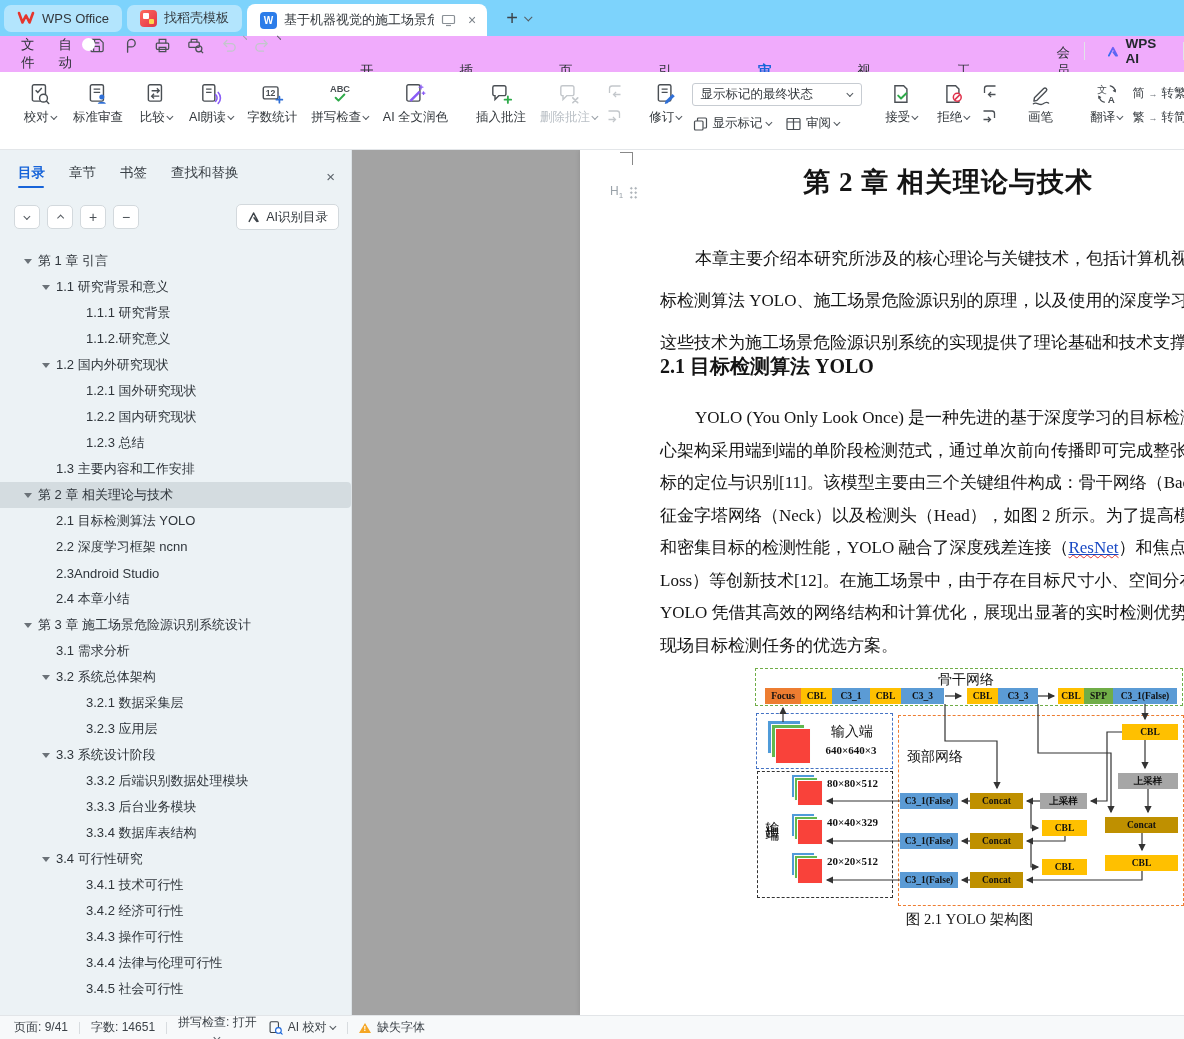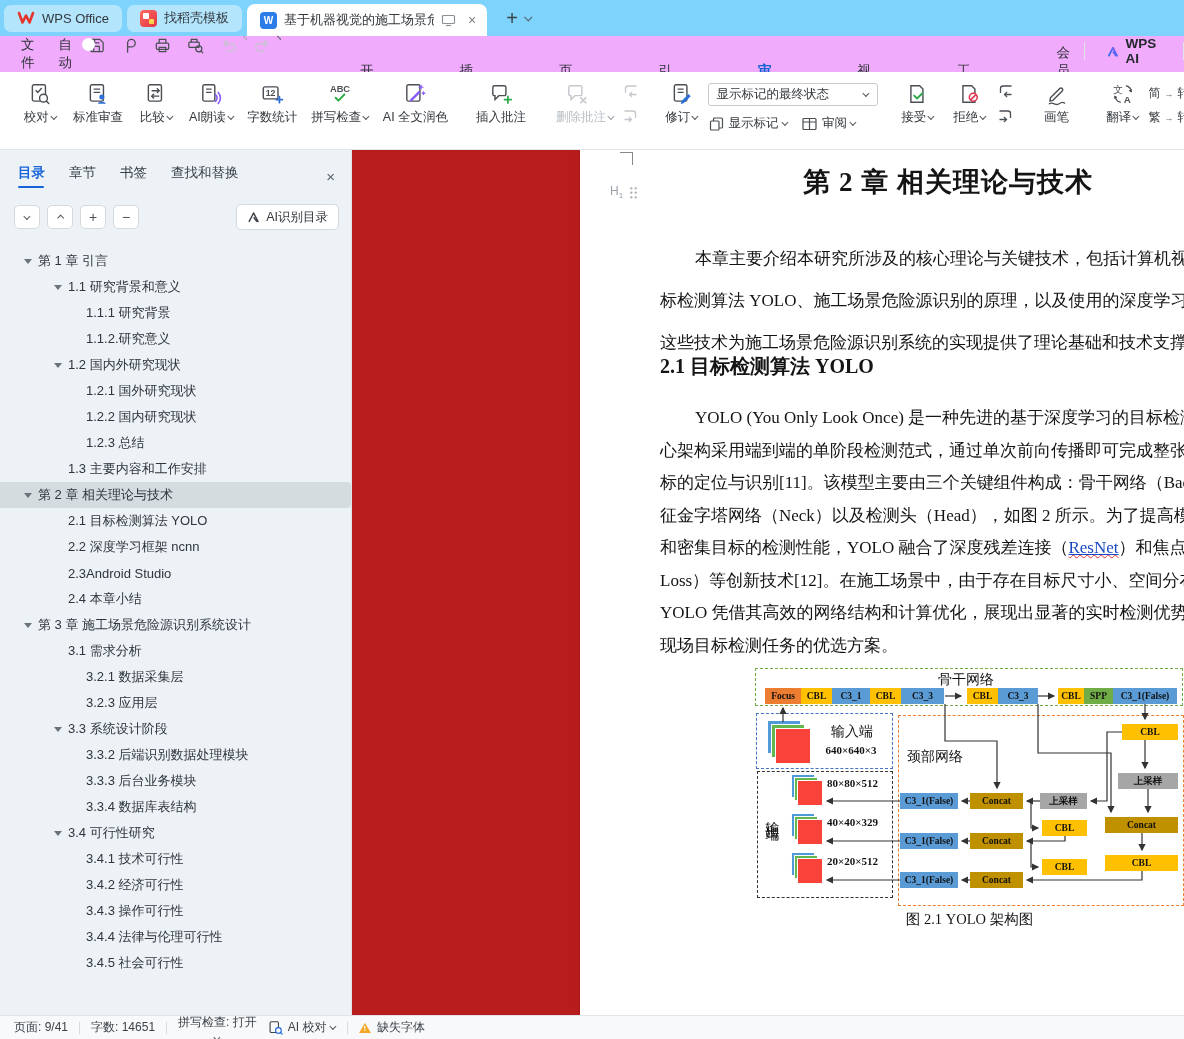--- a/index.html
+++ b/index.html
@@ -36,21 +36,21 @@
   .mtab.act:after { content:""; position:absolute; left:50%; transform:translateX(-50%); bottom:2px; width:26px; height:3px; border-radius:2px; background:#1764d9; }
   .right-cluster { margin-left:auto; display:flex; align-items:center; gap:10px; }
   .wpsai { display:flex; align-items:center; gap:6px; font-weight:bold; color:#23282d; }
 
   
   .ribbon { height:78px; background:#fff; border-bottom:1px solid #e3e6e9; display:flex; align-items:stretch; padding:4px 6px 2px 14px; position:relative; }
   .rsep { width:1px; background:#e8eaec; margin:6px 7px; }
   .rgroup { display:flex; align-items:flex-start; }
   .rbtn { display:flex; flex-direction:column; align-items:center; justify-content:flex-start; gap:3px; padding:6px 7px 4px; border-radius:4px; min-width:52px; }
   .rbtn .lab { font-size:12.5px; color:#33383d; white-space:nowrap; display:flex; align-items:center; gap:3px; }
-  .rbtn.dis .lab { color:#b9bfc5;margin-left:16px; }
+  .rbtn.dis .lab { color:#b9bfc5; }
   .minicol { display:flex; flex-direction:column; justify-content:center; gap:10px; padding:8px 3px 0 1px; }
   .minibtn { display:flex; align-items:center; gap:4px; font-size:12.5px; color:#33383d; white-space:nowrap; }
   .combo { width:170px; height:23px; border:1px solid #c7ccd2; border-radius:3px; display:flex; align-items:center; justify-content:space-between; padding:0 8px; font-size:12.5px; color:#33383d; background:#fff; }
   .subcol { display:flex; flex-direction:column; gap:9px; padding-top:7px; }
   .subrow { display:flex; gap:14px; }
 
   
   .main { display:flex; height:865px; }
   .sidebar { width:352px; background:#ecf2f5; border-right:1px solid #dde3e7; display:flex; flex-direction:column; }
   .stabs { display:flex; align-items:center; gap:24px; padding:14px 16px 8px 18px; font-size:13.5px; color:#3a4046; }
@@ -59,25 +59,25 @@
   .stab.act:after { content:""; position:absolute; left:0; bottom:0; width:26px; height:2.5px; background:#1764d9; border-radius:2px; }
   .stab-x { margin-left:auto; color:#5c636a; font-size:15px; }
   .sctl { display:flex; align-items:center; padding:8px 12px 10px 14px; gap:7px; }
   .sqbtn { width:26px; height:24px; background:#fff; border:1px solid #d3d9dd; border-radius:5px; display:flex; align-items:center; justify-content:center; color:#4a5056; font-size:12px; }
   .aibtn { margin-left:auto; height:26px; background:#fff; border:1px solid #d3d9dd; border-radius:5px; display:flex; align-items:center; gap:5px; padding:0 10px; font-size:12.5px; color:#33383d; }
   .toc { flex:1; overflow:hidden; padding-top:8px; font-size:13px; color:#2f353b; }
   .toc-item { height:26px; display:flex; align-items:center; white-space:nowrap; }
   .toc-item .tri { width:0; height:0; border-left:4px solid transparent; border-right:4px solid transparent; border-top:5px solid #6b7278; margin-right:6px; flex:none; }
   .toc-item .tri.empty { border:none; width:8px; height:0; }
   .toc-item.lvl0 { padding-left:24px; }
-  .toc-item.lvl1 { padding-left:54px; }
+  .toc-item.lvl1 { padding-left:42px; }
   .toc-item.lvl2 { padding-left:72px; }
   .toc-item.sel { background:#d4dce0; border-radius:0 4px 4px 0; }
 
-  .docarea { flex:1; background:#b91c1c; position:relative; overflow:hidden; }
+  .docarea { flex:1; background:#a3a3a3; position:relative; overflow:hidden; }
   .page { position:absolute; left:228px; top:0; width:680px; height:865px; background:#fff; box-shadow:0 0 5px rgba(0,0,0,.12); }
   .pcontent { position:relative; width:100%; height:100%; font-family:"Liberation Serif",serif; color:#141414; }
   .corner-mark { position:absolute; left:40px; top:2px; width:13px; height:13px; border-top:1px solid #888; border-right:1px solid #888; }
   .h1mark { position:absolute; left:30px; top:34px; display:flex; align-items:center; gap:6px; color:#9aa2a9; font-family:"Liberation Sans",sans-serif; }
   .h1mark .hh { font-size:12px; }
   .h1mark .hh sub { font-size:8px; }
   .grip { width:9px; height:13px; background-image:radial-gradient(circle,#a7adb3 1.1px,transparent 1.2px); background-size:4.5px 4.5px; }
   .dtitle { position:absolute; left:80px; top:14px; width:576px; text-align:center; font-size:27px; font-weight:bold; letter-spacing:1px; }
   .dpara { position:absolute; left:80px; font-size:17px; }
   .dpara .ln { white-space:nowrap; }
@@ -547,20 +547,24 @@
           <span class="tri empty"></span>
           <span>2.4 本章小结</span>
         </div>
         <div class="toc-item lvl0">
           <span class="tri"></span>
           <span>第 3 章 施工场景危险源识别系统设计</span>
         </div>
         <div class="toc-item lvl1">
           <span class="tri empty"></span>
           <span>3.1 需求分析</span>
+        </div>
+        <div class="toc-item lvl1">
+          <span class="tri"></span>
+          <span>3.2 系统总体架构</span>
         </div>
         <div class="toc-item lvl2">
           <span class="tri empty"></span>
           <span>3.2.1 数据采集层</span>
         </div>
         <div class="toc-item lvl2">
           <span class="tri empty"></span>
           <span>3.2.3 应用层</span>
         </div>
         <div class="toc-item lvl1">

